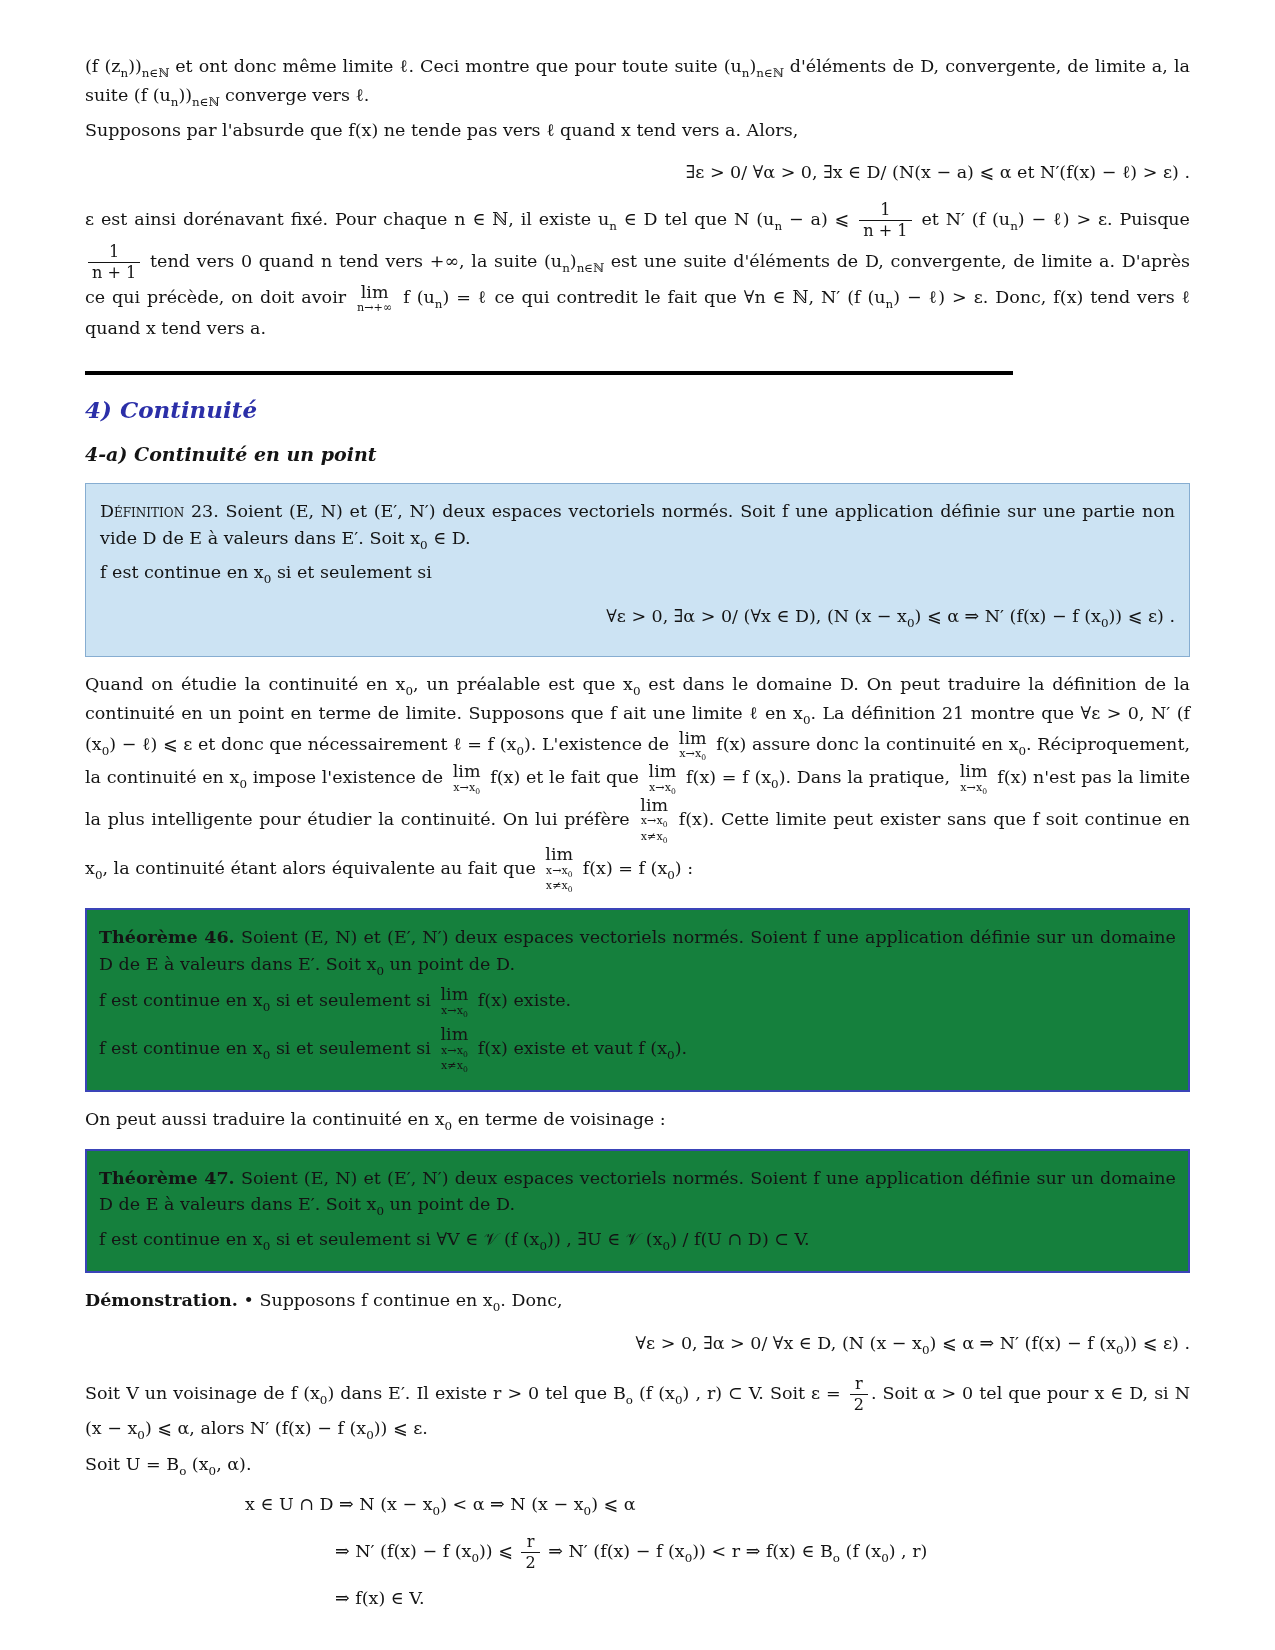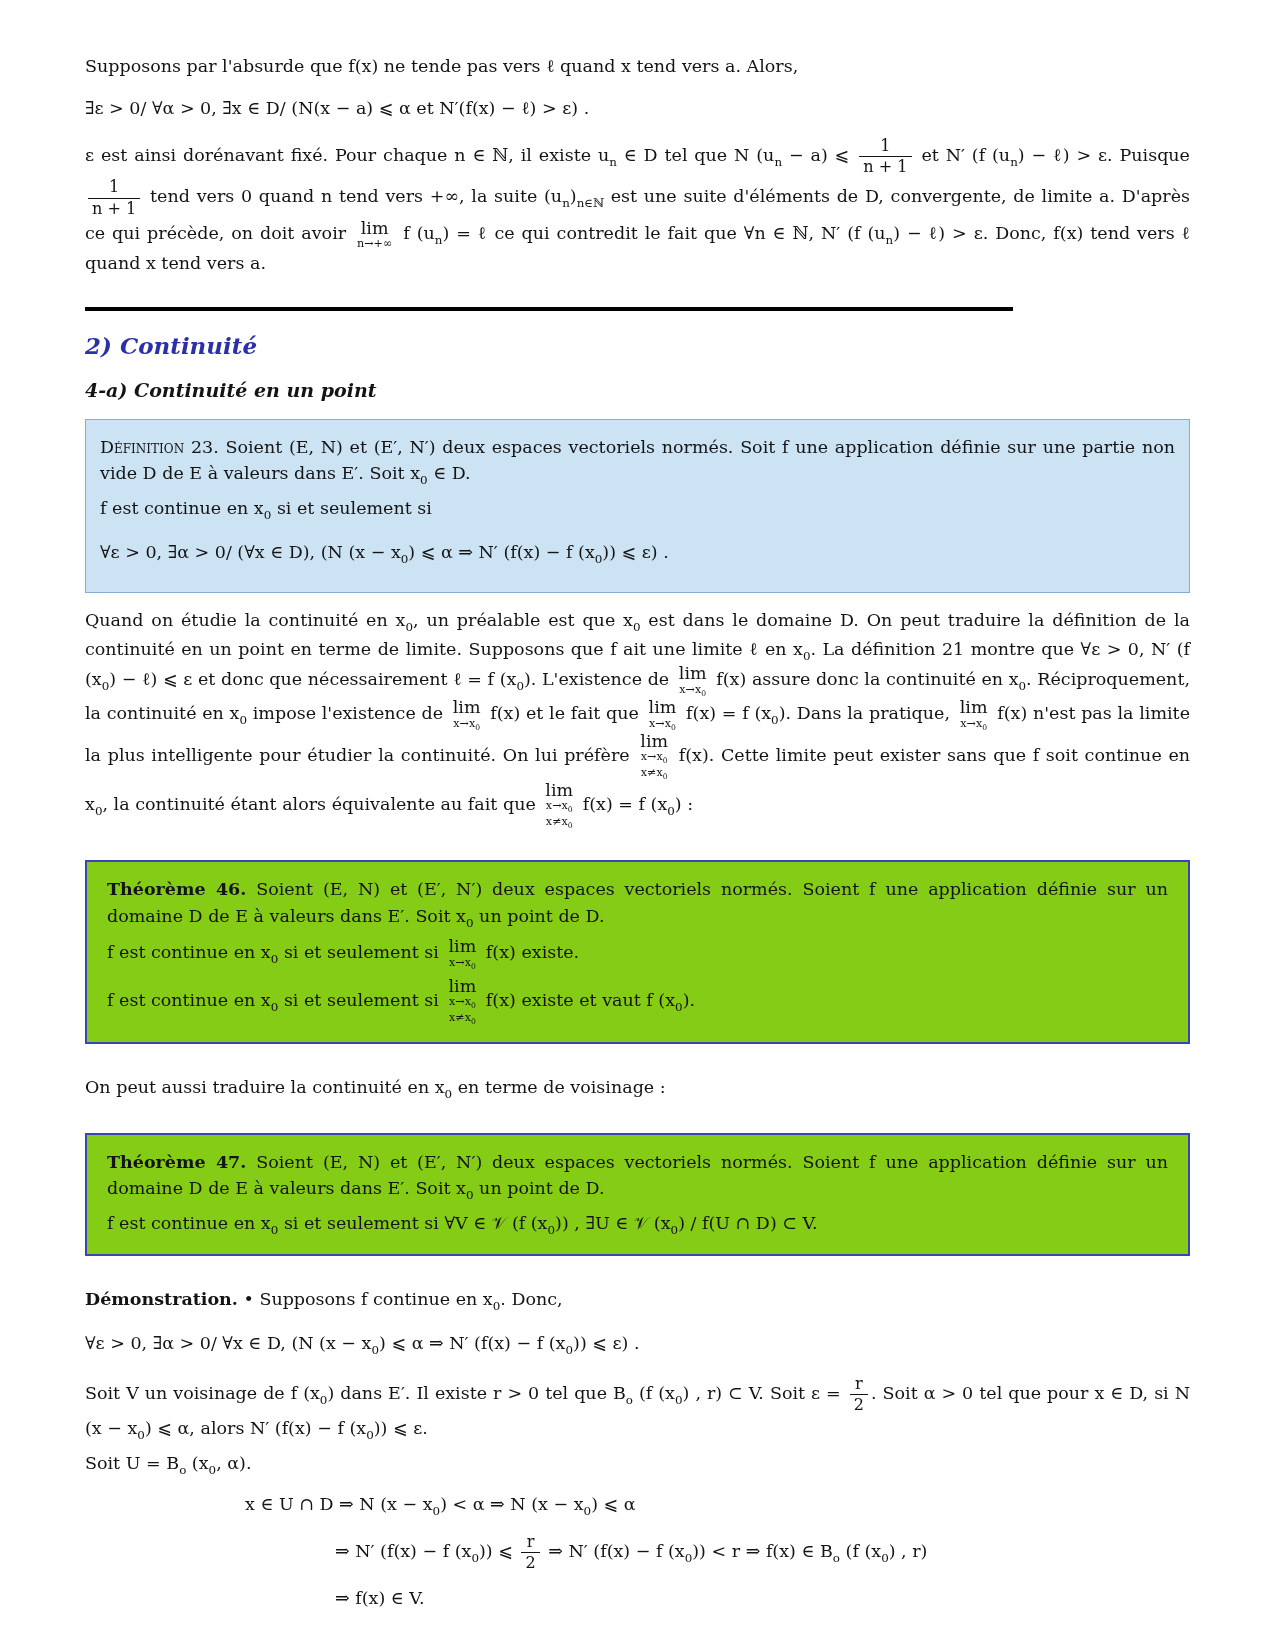--- a/index.html
+++ b/index.html
@@ -3,28 +3,28 @@
 <meta charset="utf-8">
 <style>
   html,body{margin:0;padding:0;background:#ffffff;}
   .page{width:1275px;height:1650px;box-sizing:border-box;padding:46px 85px 26px 85px;
         display:flex;flex-direction:column;
         font-family:"DejaVu Serif","Liberation Serif","DejaVu Sans",serif;
         font-size:17.5px;line-height:1.52;color:#141414;}
   .content{flex:1 1 auto;}
   p{margin:7px 0;}
   .just{text-align:justify;}
-  .formula{text-align:left;margin:15px 0;}
+  .formula{text-align:right;margin:15px 0;}
   .divider{height:4px;background:var(--divider,#000);width:84%;margin:30px 0 18px 0;}
   .section-heading{color:var(--heading-blue,#2b2fa8);font-style:italic;font-weight:bold;
                    font-size:23px;margin:16px 0 4px;}
   .subsection-heading{font-style:italic;font-weight:bold;font-size:19px;margin:12px 0 10px;color:#141414;}
   .defbox{background:var(--definition-bg,#cce3f3);border:1px solid var(--definition-border,#86add1);
           padding:8px 14px 10px;margin:14px 0;}
-  .thmbox{border:2px solid var(--theorem-border,#3a44b8);padding:8px 20px 10px;margin:30px 0;background:#84cc16;}
+  .thmbox{border:2px solid var(--theorem-border,#3a44b8);padding:8px 12px 10px;margin:14px 0;background:#15803d;}
   .defbox p,.thmbox p{margin:6px 0;}
   .def-label{font-variant:small-caps;}
   .thm-label{font-weight:bold;}
   .demo-label{font-weight:bold;}
   sub{font-size:68%;}
   .frac{display:inline-block;vertical-align:middle;text-align:center;margin:0 3px;font-size:92%;}
   .frac .fn{display:block;border-bottom:1.3px solid currentColor;padding:0 4px;line-height:1.25;}
   .frac .fd{display:block;padding:0 4px;line-height:1.25;}
   .lim{display:inline-block;vertical-align:middle;text-align:center;margin:0 4px;line-height:1.05;}
   .lim .lw{display:block;line-height:1.05;text-align:center;}
@@ -32,27 +32,28 @@
   .align-block{margin:12px 0 26px 160px;}
   .align-block>div{margin:12px 0;}
   .align-indent{padding-left:90px;}
 </style>
 </head>
 <body>
 
 <div class="page">
   <div class="content">
 
+    <p class="just">(f (z<sub>n</sub>))<sub>n∈ℕ</sub> et ont donc même limite ℓ. Ceci montre que pour toute suite (u<sub>n</sub>)<sub>n∈ℕ</sub> d'éléments de D, convergente, de limite a, la suite (f (u<sub>n</sub>))<sub>n∈ℕ</sub> converge vers ℓ.</p>
     <p class="just">Supposons par l'absurde que f(x) ne tende pas vers ℓ quand x tend vers a. Alors,</p>
     <div class="formula">∃ε &gt; 0/ ∀α &gt; 0, ∃x ∈ D/ (N(x − a) ⩽ α et N′(f(x) − ℓ) &gt; ε) .</div>
     <p class="just">ε est ainsi dorénavant fixé. Pour chaque n ∈ ℕ, il existe u<sub>n</sub> ∈ D tel que N (u<sub>n</sub> − a) ⩽ <span class="frac"><span class="fn">1</span><span class="fd">n + 1</span></span> et N′ (f (u<sub>n</sub>) − ℓ) &gt; ε. Puisque <span class="frac"><span class="fn">1</span><span class="fd">n + 1</span></span> tend vers 0 quand n tend vers +∞, la suite (u<sub>n</sub>)<sub>n∈ℕ</sub> est une suite d'éléments de D, convergente, de limite a. D'après ce qui précède, on doit avoir <span class="lim"><span class="lw">lim</span><span class="ls">n→+∞</span></span> f (u<sub>n</sub>) = ℓ ce qui contredit le fait que ∀n ∈ ℕ, N′ (f (u<sub>n</sub>) − ℓ) &gt; ε. Donc, f(x) tend vers ℓ quand x tend vers a.</p>
 
     <div class="divider"></div>
 
-    <h2 class="section-heading">2) Continuité</h2>
+    <h2 class="section-heading">4) Continuité</h2>
     <h3 class="subsection-heading">4-a) Continuité en un point</h3>
 
     <div class="defbox">
       <p class="just"><span class="def-label">Définition 23.</span>
          <span>Soient (E, N) et (E′, N′) deux espaces vectoriels normés. Soit f une application définie sur une partie non vide D de E à valeurs dans E′. Soit x<sub>0</sub> ∈ D.</span></p>
       <p>f est continue en x<sub>0</sub> si et seulement si</p>
       <div class="formula">∀ε &gt; 0, ∃α &gt; 0/ (∀x ∈ D), (N (x − x<sub>0</sub>) ⩽ α ⇒ N′ (f(x) − f (x<sub>0</sub>)) ⩽ ε) .</div>
     </div>
 
     <p class="just">Quand on étudie la continuité en x<sub>0</sub>, un préalable est que x<sub>0</sub> est dans le domaine D. On peut traduire la définition de la continuité en un point en terme de limite. Supposons que f ait une limite ℓ en x<sub>0</sub>. La définition 21 montre que ∀ε &gt; 0, N′ (f (x<sub>0</sub>) − ℓ) ⩽ ε et donc que nécessairement ℓ = f (x<sub>0</sub>). L'existence de <span class="lim"><span class="lw">lim</span><span class="ls">x→x<sub>0</sub></span></span> f(x) assure donc la continuité en x<sub>0</sub>. Réciproquement, la continuité en x<sub>0</sub> impose l'existence de <span class="lim"><span class="lw">lim</span><span class="ls">x→x<sub>0</sub></span></span> f(x) et le fait que <span class="lim"><span class="lw">lim</span><span class="ls">x→x<sub>0</sub></span></span> f(x) = f (x<sub>0</sub>). Dans la pratique, <span class="lim"><span class="lw">lim</span><span class="ls">x→x<sub>0</sub></span></span> f(x) n'est pas la limite la plus intelligente pour étudier la continuité. On lui préfère <span class="lim"><span class="lw">lim</span><span class="ls">x→x<sub>0</sub></span><span class="ls">x≠x<sub>0</sub></span></span> f(x). Cette limite peut exister sans que f soit continue en x<sub>0</sub>, la continuité étant alors équivalente au fait que <span class="lim"><span class="lw">lim</span><span class="ls">x→x<sub>0</sub></span><span class="ls">x≠x<sub>0</sub></span></span> f(x) = f (x<sub>0</sub>) :</p>

